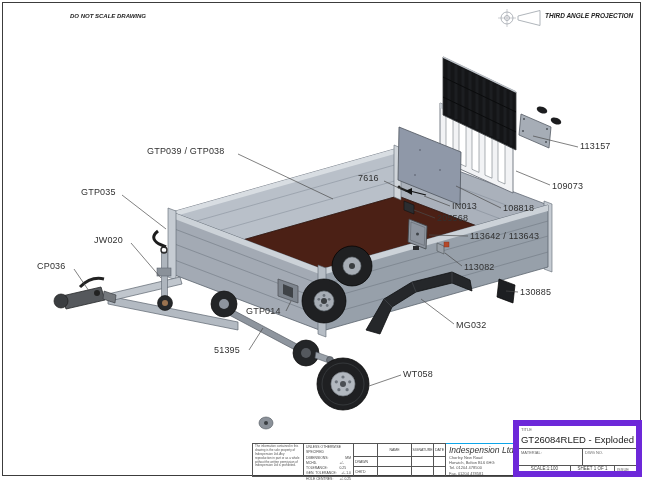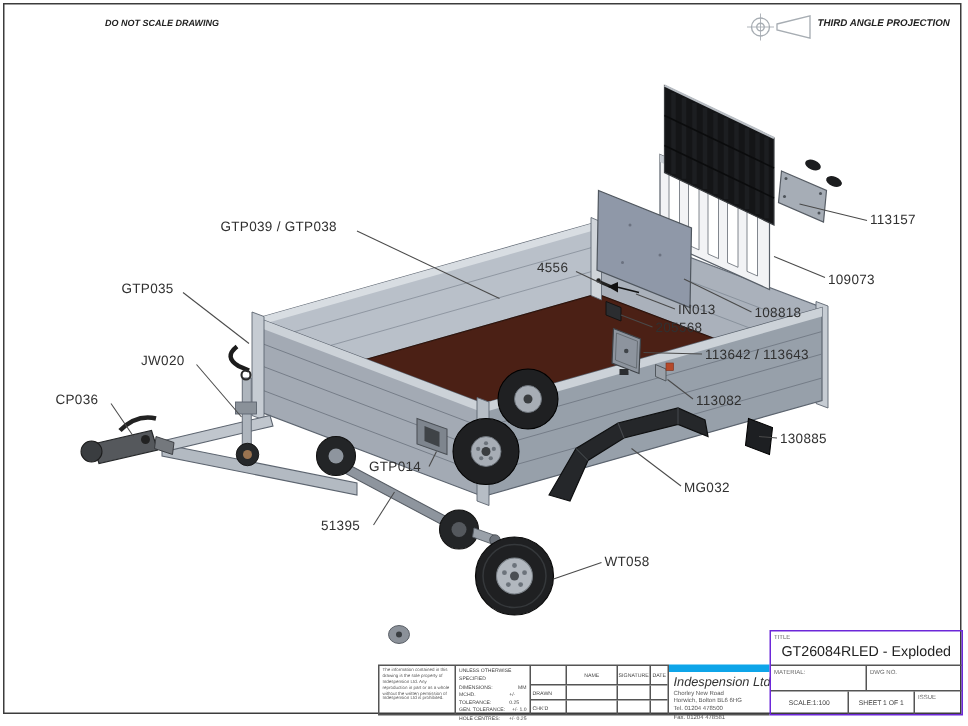--- a/index.html
+++ b/index.html
@@ -34,25 +34,25 @@
   .sc-blank{width:24px;}
   .sc-name{width:34px;}
   .sc-sig{width:22px;}
   .sc-date{flex:1;border-right:none;}
   .sign-row{display:flex;flex:1;border-bottom:1px solid #555;}
   .sign-row:last-child{border-bottom:none;}
   .sr-label{width:24px;border-right:1px solid #555;display:flex;align-items:center;padding-left:1px;}
   .sr-name{width:34px;border-right:1px solid #555;}
   .sr-sig{width:22px;border-right:1px solid #555;}
   .sr-date{flex:1;}
-  #tb-company{left:446px;top:443px;width:67px;height:34px;border-top:5px solid #0ea5e9;
+  #tb-company{left:446px;top:443px;width:67px;height:34px;border-top:1px solid #0ea5e9;
         border-bottom:1px solid #555;padding:1px 3px;}
   .co-name{font-style:italic;font-size:8.5px;color:#333;white-space:nowrap;}
   .co-line{font-size:4px;line-height:1.3;color:#555;white-space:nowrap;}
-  #tb-right{left:513px;top:420px;width:129px;height:57px;border:1px solid #6d28d9;
+  #tb-right{left:513px;top:420px;width:129px;height:57px;border:6px solid #6d28d9;
         display:flex;flex-direction:column;}
   .title-cell{height:23px;border-bottom:1px solid #555;position:relative;}
   .cell-tag{position:absolute;left:2px;top:1px;font-size:4px;color:#666;}
   .title-text{text-align:center;margin-top:8px;font-size:9.5px;color:#222;white-space:nowrap;}
   .mat-row{height:17px;display:flex;border-bottom:1px solid #555;}
   .mat-cell{width:64px;border-right:1px solid #555;position:relative;}
   .dwg-cell{flex:1;position:relative;}
   .bot-row{flex:1;display:flex;font-size:4.5px;color:#444;}
   .scale-cell{width:52px;border-right:1px solid #555;display:flex;align-items:center;justify-content:center;}
   .sheet-cell{width:44px;border-right:1px solid #555;display:flex;align-items:center;justify-content:center;}
@@ -277,21 +277,21 @@
   </svg>
 
   <div class="lbl" style="left:147px;top:146px">GTP039 / GTP038</div>
   <div class="lbl" style="left:81px;top:187px">GTP035</div>
   <div class="lbl" style="left:94px;top:235px">JW020</div>
   <div class="lbl" style="left:37px;top:261px">CP036</div>
   <div class="lbl" style="left:246px;top:306px">GTP014</div>
   <div class="lbl" style="left:214px;top:345px">51395</div>
   <div class="lbl" style="left:403px;top:369px">WT058</div>
   <div class="lbl" style="left:456px;top:320px">MG032</div>
-  <div class="lbl" style="left:358px;top:173px">4556</div>
+  <div class="lbl" style="left:358px;top:173px">7616</div>
   <div class="lbl" style="left:452px;top:201px">IN013</div>
   <div class="lbl" style="left:437px;top:213px">205568</div>
   <div class="lbl" style="left:470px;top:231px">113642 / 113643</div>
   <div class="lbl" style="left:464px;top:262px">113082</div>
   <div class="lbl" style="left:520px;top:287px">130885</div>
   <div class="lbl" style="left:503px;top:203px">108818</div>
   <div class="lbl" style="left:552px;top:181px">109073</div>
   <div class="lbl" style="left:580px;top:141px">113157</div>
 
   <div class="tb" id="tb-left">

